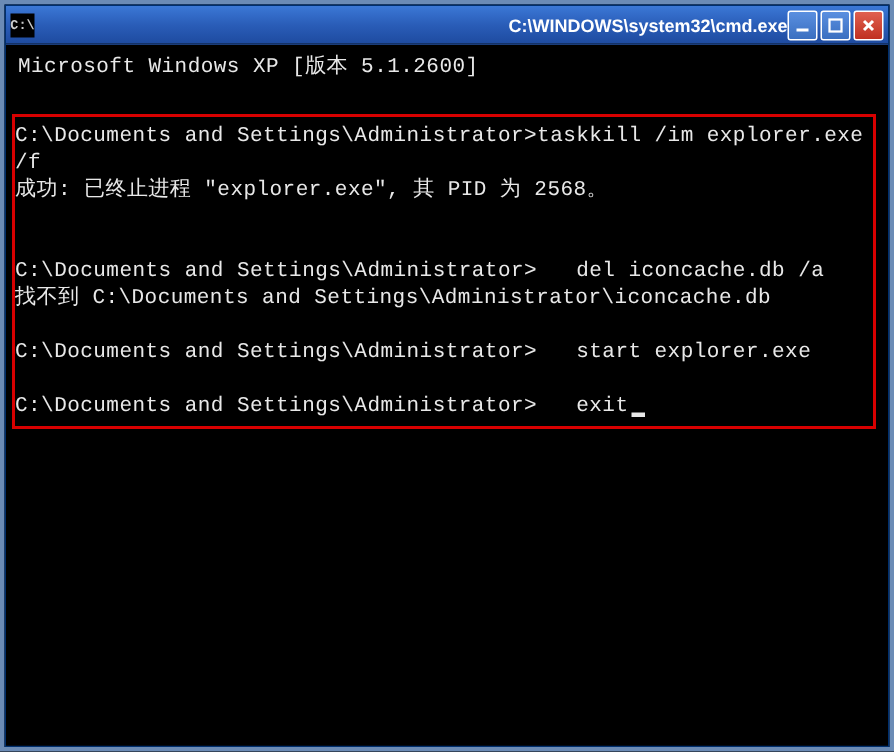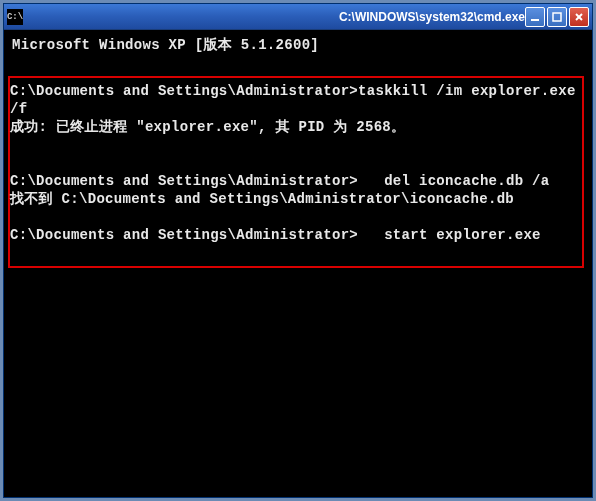--- a/index.html
+++ b/index.html
@@ -79,21 +79,20 @@
     overflow: hidden;
   }
   .line {
     color: #e8e8e8;
     font-family: "Courier New", "SimSun", monospace;
     font-size: 14px;
     line-height: 18px;
     white-space: pre-wrap;
     word-break: break-all;
     letter-spacing: 0.3px;
-    font-weight: bold;
   }
   .highlight-box {
     border: 2px solid #d80000;
     padding: 4px 4px 4px 0;
     margin-left: -4px;
     margin-top: 22px;
   }
   .gap { height: 18px; }
   .cursor {
     display: inline-block;
@@ -145,16 +144,17 @@
 
       <div class="gap"></div>
 
       <div class="line"><span>C:\Documents and Settings\Administrator&gt;</span><span>   del iconcache.db /a</span></div>
       <div class="line">找不到 C:\Documents and Settings\Administrator\iconcache.db</div>
       <div class="gap"></div>
 
       <div class="line"><span>C:\Documents and Settings\Administrator&gt;</span><span>   start explorer.exe</span></div>
       <div class="gap"></div>
 
+      <div class="line"><span>C:\Documents and Settings\Administrator&gt;</span><span>   exit</span><span class="cursor"></span></div>
 
     </div>
   </div>
 </div>
 
 </body></html>

